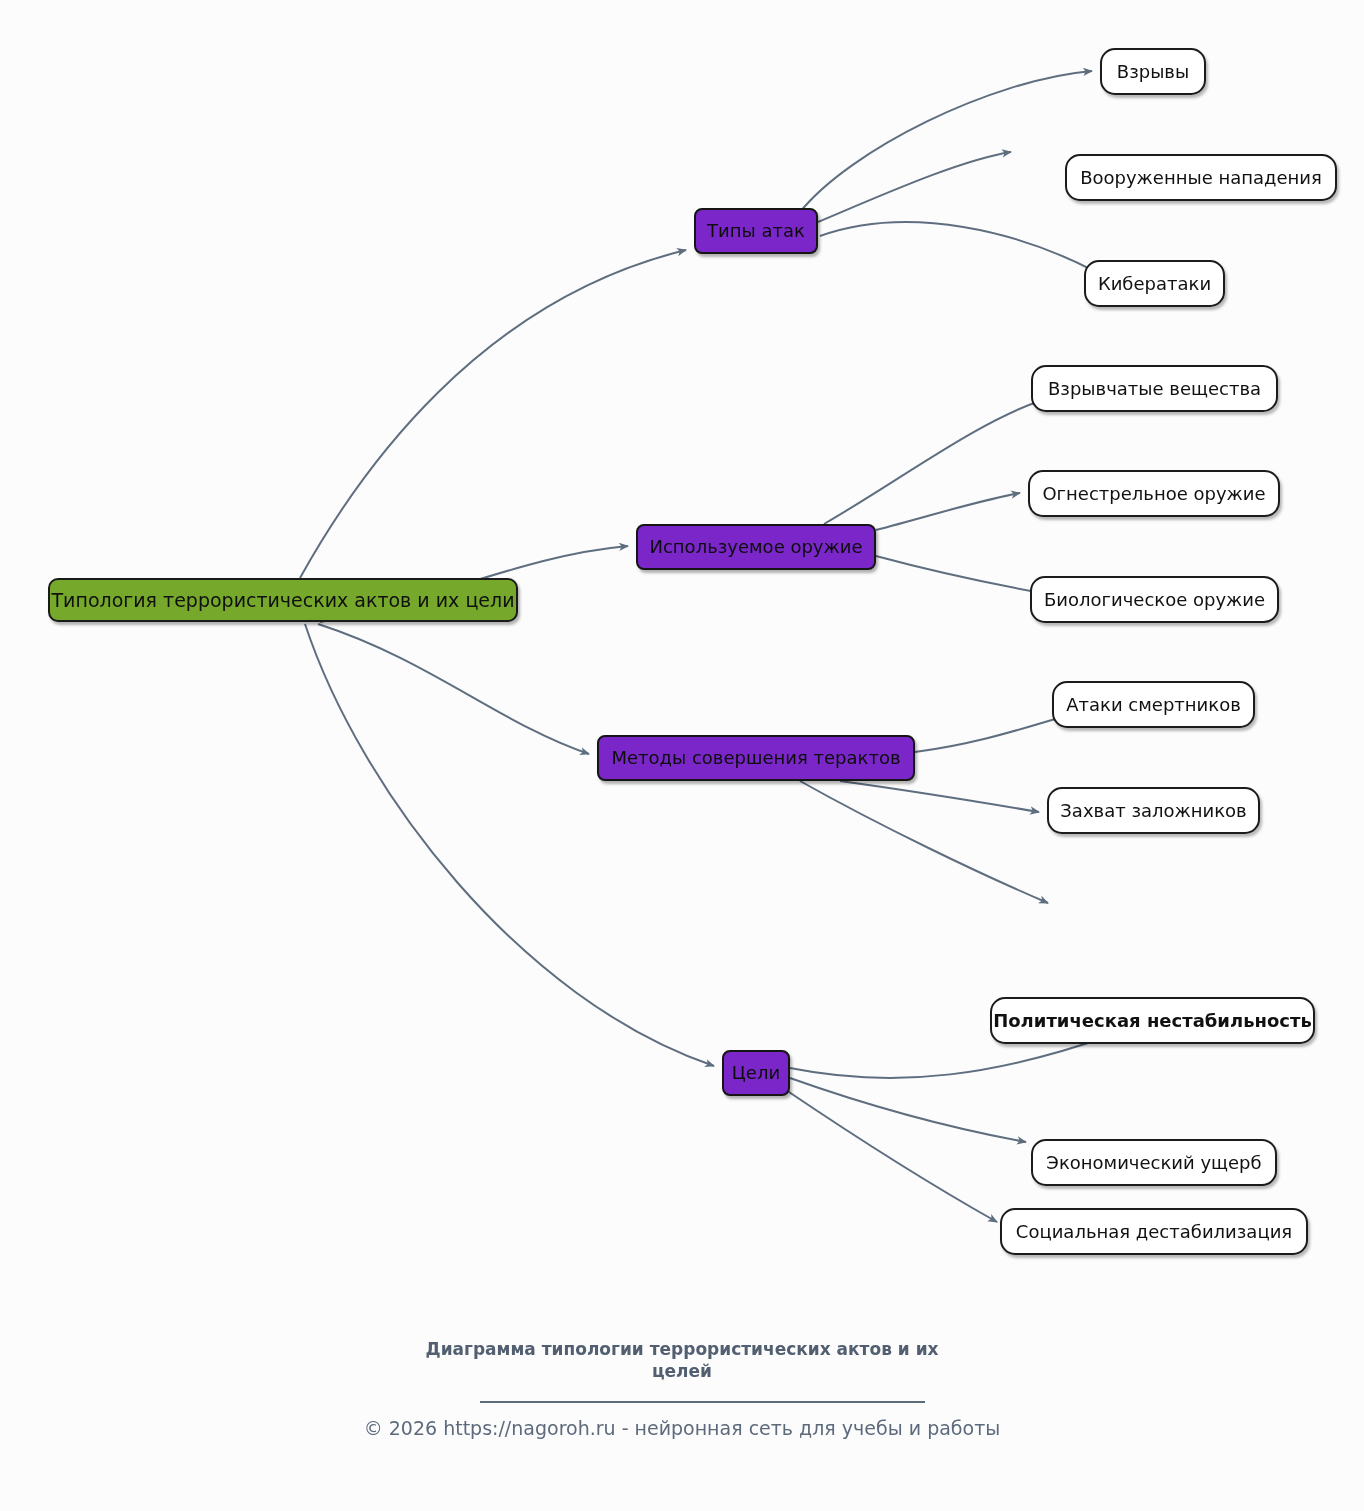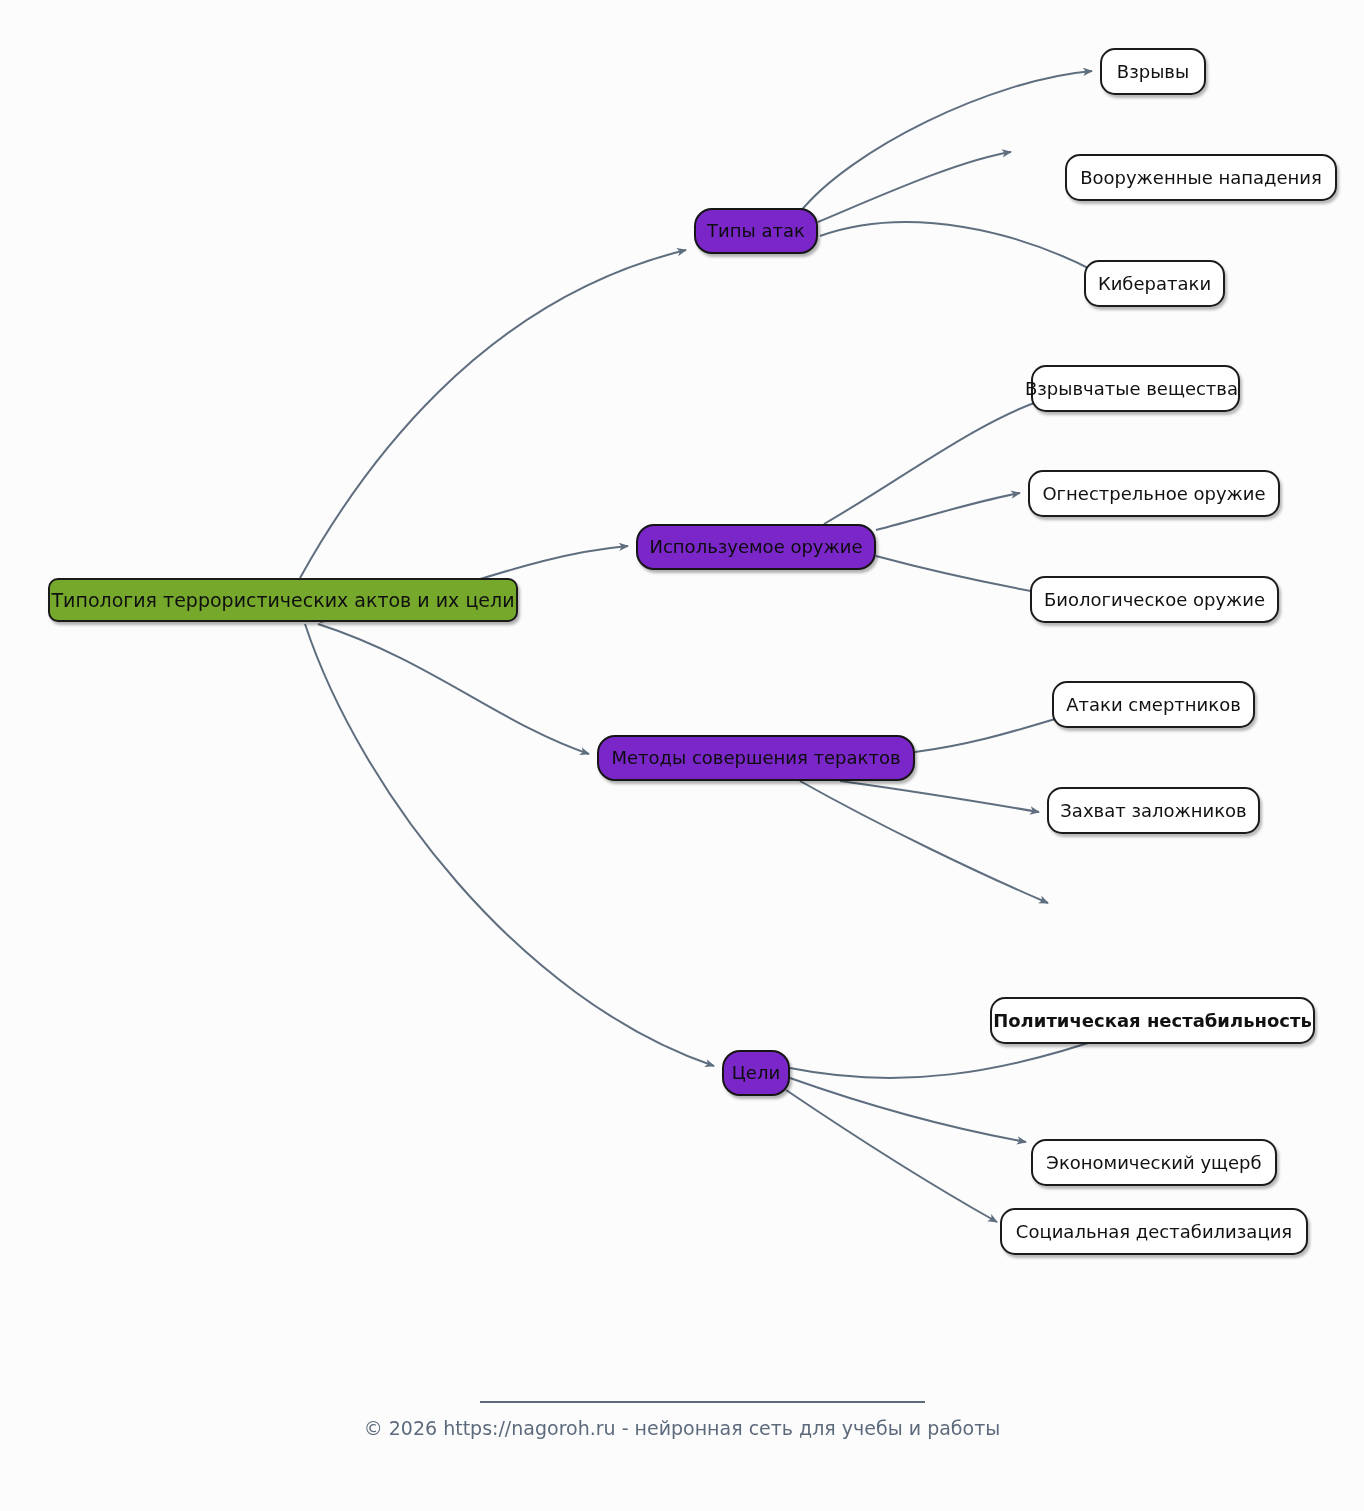--- a/index.html
+++ b/index.html
@@ -42,21 +42,21 @@
     background: #76a82c;
     border: 2px solid #1a1a1a;
     border-radius: 10px;
     color: #101010;
     font-size: 19px;
     box-shadow: 2px 3px 3px rgba(0,0,0,0.30);
   }
   .node-branch {
     background: #7a26c9;
     border: 2px solid #151515;
-    border-radius: 18px;
+    border-radius: 8px;
     color: #0d0d0d;
     font-size: 18px;
     box-shadow: 2px 3px 3px rgba(0,0,0,0.30);
   }
   .node-leaf {
     background: #ffffff;
     border: 2px solid #1b1b1b;
     border-radius: 15px;
     color: #111111;
     font-size: 18px;
@@ -142,21 +142,21 @@
   <div class="node node-leaf" style="left:1019px; top:154px; width:272px; height:47px;margin-left:46px;">
     <span>Вооруженные нападения</span>
   </div>
   <div class="node node-leaf" style="left:1084px; top:260px; width:141px; height:47px;">
     <span>Кибератаки</span>
   </div>
 
   <div class="node node-branch" style="left:636px; top:524px; width:240px; height:46px;">
     <span>Используемое оружие</span>
   </div>
-  <div class="node node-leaf" style="left:1031px; top:365px; width:209px; height:47px;justify-content:flex-end;">
+  <div class="node node-leaf" style="left:1031px; top:365px; width:247px; height:47px;">
     <span>Взрывчатые вещества</span>
   </div>
   <div class="node node-leaf" style="left:1028px; top:470px; width:252px; height:47px;">
     <span>Огнестрельное оружие</span>
   </div>
   <div class="node node-leaf" style="left:1030px; top:576px; width:249px; height:47px;">
     <span>Биологическое оружие</span>
   </div>
 
   <div class="node node-branch" style="left:597px; top:735px; width:318px; height:46px;">
@@ -175,16 +175,17 @@
   <div class="node node-leaf" style="left:990px; top:997px; width:325px; height:47px;font-weight:bold;">
     <span>Политическая нестабильность</span>
   </div>
   <div class="node node-leaf" style="left:1031px; top:1103px; width:246px; height:47px;margin-top:36px;">
     <span>Экономический ущерб</span>
   </div>
   <div class="node node-leaf" style="left:1000px; top:1208px; width:308px; height:47px;">
     <span>Социальная дестабилизация</span>
   </div>
 
+  <div id="footer-title" style="width: 520px; left: 422px;">Диаграмма типологии террористических актов и их целей</div>
   <div id="footer-divider"></div>
   <div id="footer-copyright">© 2026 https://nagoroh.ru - нейронная сеть для учебы и работы</div>
 
 </div>
 
 </body></html>

